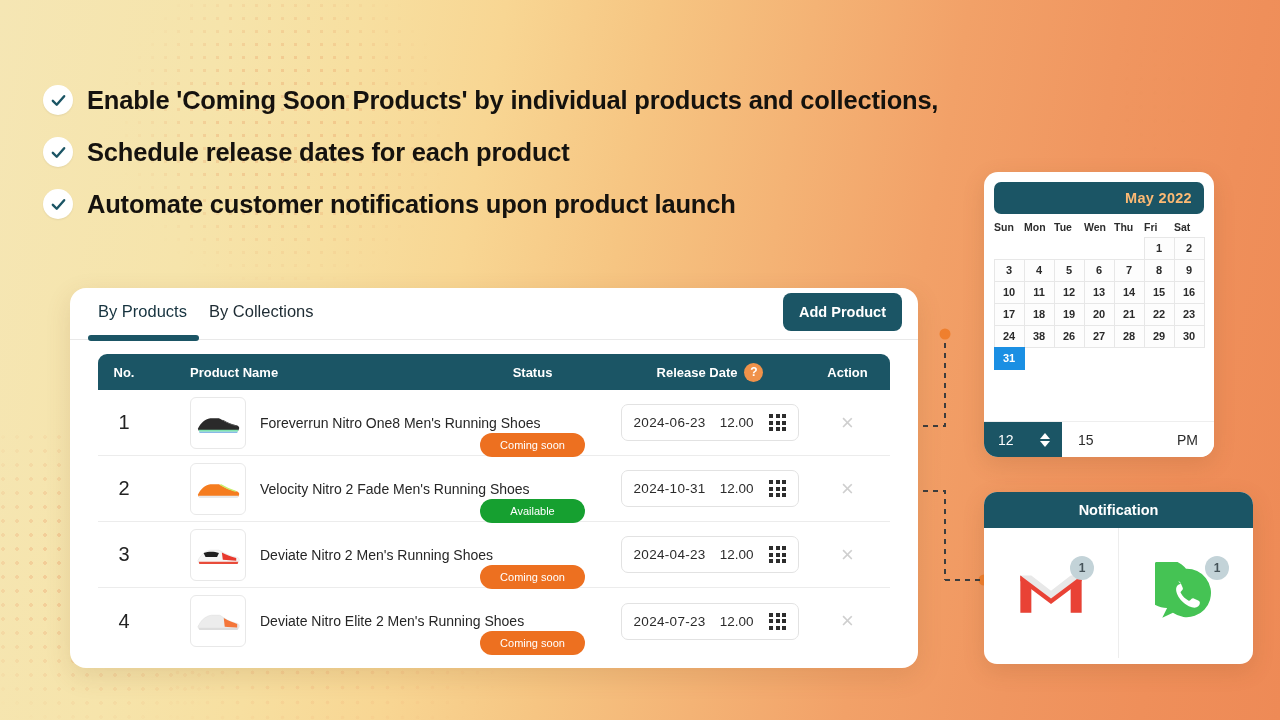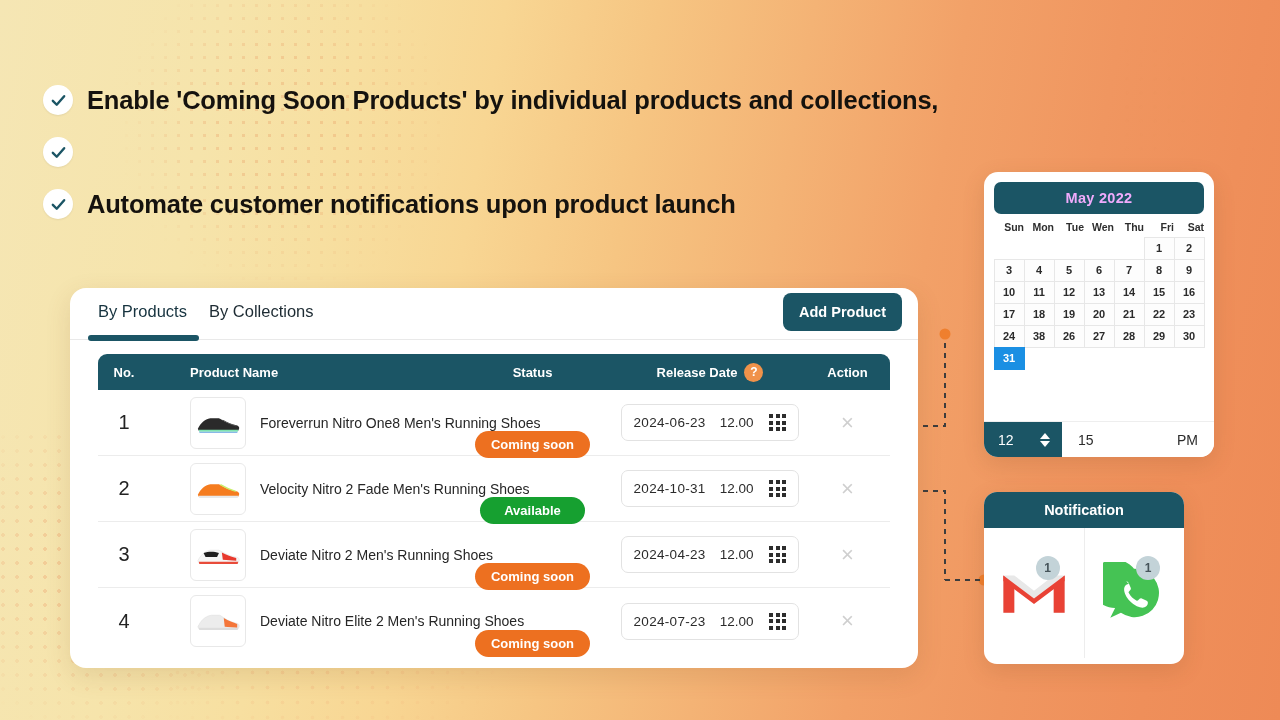--- a/index.html
+++ b/index.html
@@ -126,21 +126,21 @@
   .name-cell { display: flex; align-items: center; }
   .thumb {
     width: 56px; height: 52px; border: 1px solid #e8e8e8; border-radius: 6px;
     flex: none; background: #fff; overflow: hidden;
     display: flex; align-items: center; justify-content: center;
   }
   .thumb svg { width: 48px; height: 30px; }
   .pname { margin-left: 14px; font-size: 14px; color: #262626; white-space: nowrap; }
   .badge {
     display: inline-block; border-radius: 14px; color: #fff;
-    font-size: 13px; font-weight: bold; padding: 6px 16px; min-width: 105px;
+    font-size: 11px; font-weight: normal; padding: 6px 16px; min-width: 105px;
     cursor: pointer;
     margin-top: 44px;
   }
   .badge.coming { background: #ed7020; }
   .badge.available { background: #16a030; }
   .date-field {
     display: inline-flex; align-items: center; gap: 14px;
     border: 1px solid #e2e2e2; border-radius: 7px;
     background: #fff; padding: 9px 12px; cursor: pointer;
   }
@@ -155,27 +155,27 @@
 
   
   .calendar {
     position: absolute; left: 984px; top: 172px;
     width: 230px; height: 285px;
     background: #ffffff; border-radius: 14px;
     box-shadow: 0 7px 22px rgba(120,70,30,.16);
     padding: 10px 10px 0 10px;
   }
   .cal-title {
-    background: #1b5565; color: #f0abfc; border-radius: 7px;
-    text-align: center; font-size: 14.5px; font-weight: bold;
+    background: #1b5565; color: #fdba74; border-radius: 7px;
+    text-align: right; font-size: 14.5px; font-weight: bold;
     padding: 8px 12px; letter-spacing: .3px;
   }
   .cal-dows { display: flex; margin-top: 7px; }
   .cal-dows span {
-    flex: 1; text-align: right; font-size: 10.5px;
+    flex: 1; text-align: left; font-size: 10.5px;
     color: #2d2d2d; font-weight: bold;
   }
   .cal-grid { display: grid; grid-template-columns: repeat(7, 1fr); margin-top: 4px; }
   .cal-cell {
     height: 23px; display: flex; align-items: center; justify-content: center;
     font-size: 11px; font-weight: bold; color: #2b2b2b;
     border: 1px solid #e7e7e7; background: #fdfdfd;
     margin: -0.5px; cursor: pointer;
   }
   .cal-cell.blank { border: none; background: transparent; cursor: default; }
@@ -200,21 +200,21 @@
   .t-min, .t-mer {
     display: flex; align-items: center; background: #fff;
     font-size: 14px; color: #2b2b2b; cursor: pointer;
   }
   .t-min { flex: 1; padding-left: 16px; }
   .t-mer { padding-right: 16px; }
 
   
   .notif {
     position: absolute; left: 984px; top: 492px;
-    width: 200px; height: 172px;
+    width: 269px; height: 172px;
     background: #ffffff; border-radius: 13px;
     box-shadow: 0 7px 22px rgba(120,70,30,.16);
     overflow: hidden;
   }
   .notif-title {
     background: #1b5565; color: #fff; text-align: center;
     font-size: 14.5px; font-weight: bold; padding: 10px 0;
   }
   .notif-body { display: flex; height: 130px; }
   .notif-cell {
@@ -248,20 +248,21 @@
         </svg>
     </span>
     <span class="bullet-text">Enable 'Coming Soon Products' by individual products and collections,</span>
   </div>
   <div class="bullet-row">
     <span class="check-circle">
       <svg viewBox="0 0 24 24" width="17" height="17">
           <path d="M4 12.5 L9.5 18 L20 6" fill="none" stroke="#1b5565" stroke-width="3.4" stroke-linecap="round" stroke-linejoin="round"></path>
         </svg>
     </span>
+    <span class="bullet-text">Schedule release dates for each product</span>
   </div>
   <div class="bullet-row">
     <span class="check-circle">
       <svg viewBox="0 0 24 24" width="17" height="17">
           <path d="M4 12.5 L9.5 18 L20 6" fill="none" stroke="#1b5565" stroke-width="3.4" stroke-linecap="round" stroke-linejoin="round"></path>
         </svg>
     </span>
     <span class="bullet-text">Automate customer notifications upon product launch</span>
   </div>
 </div>

